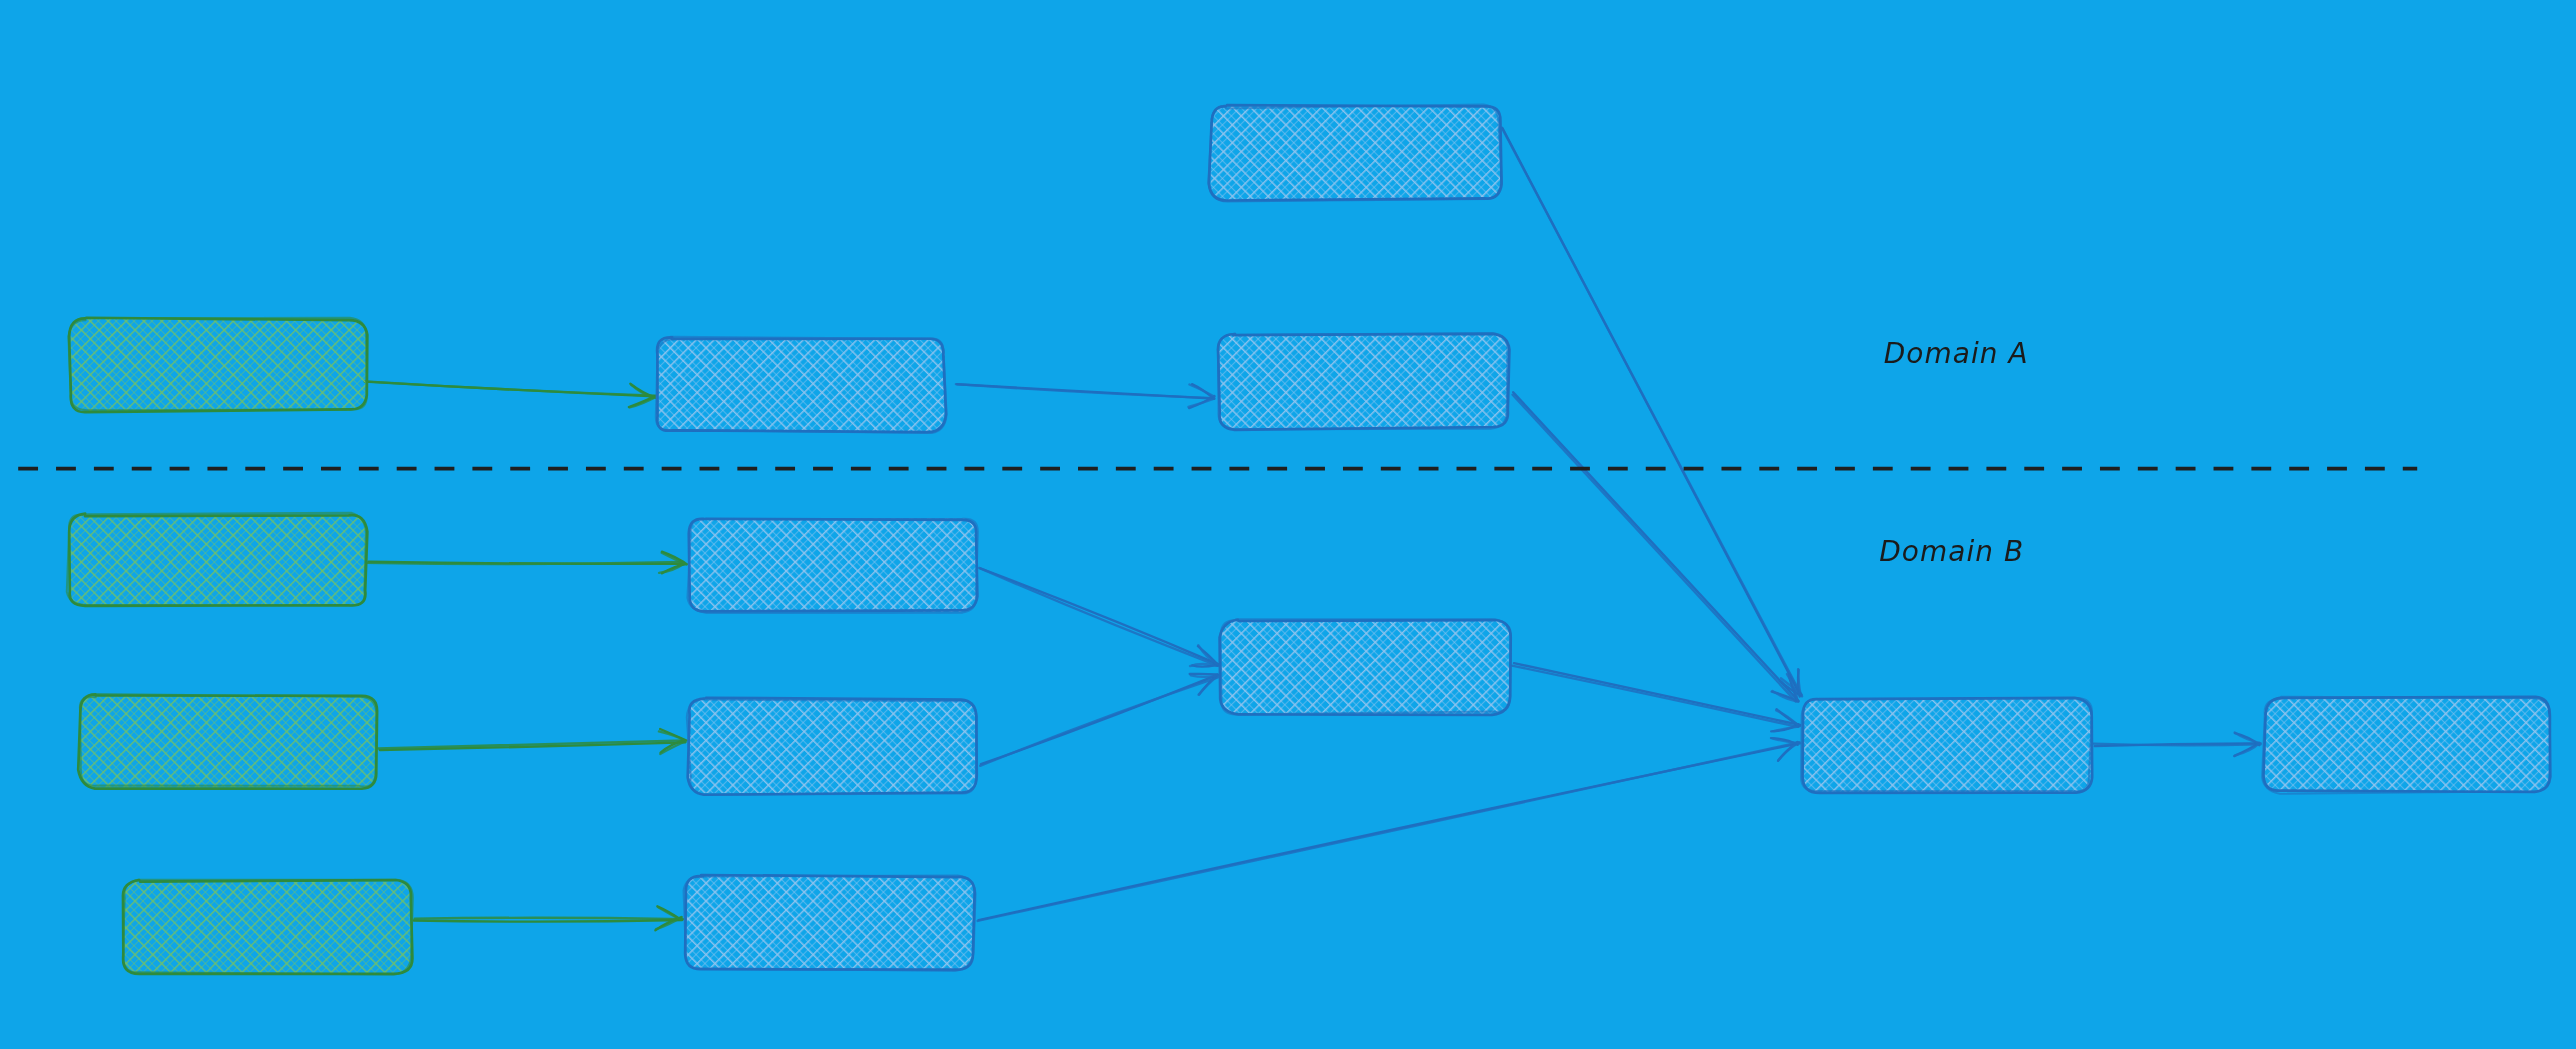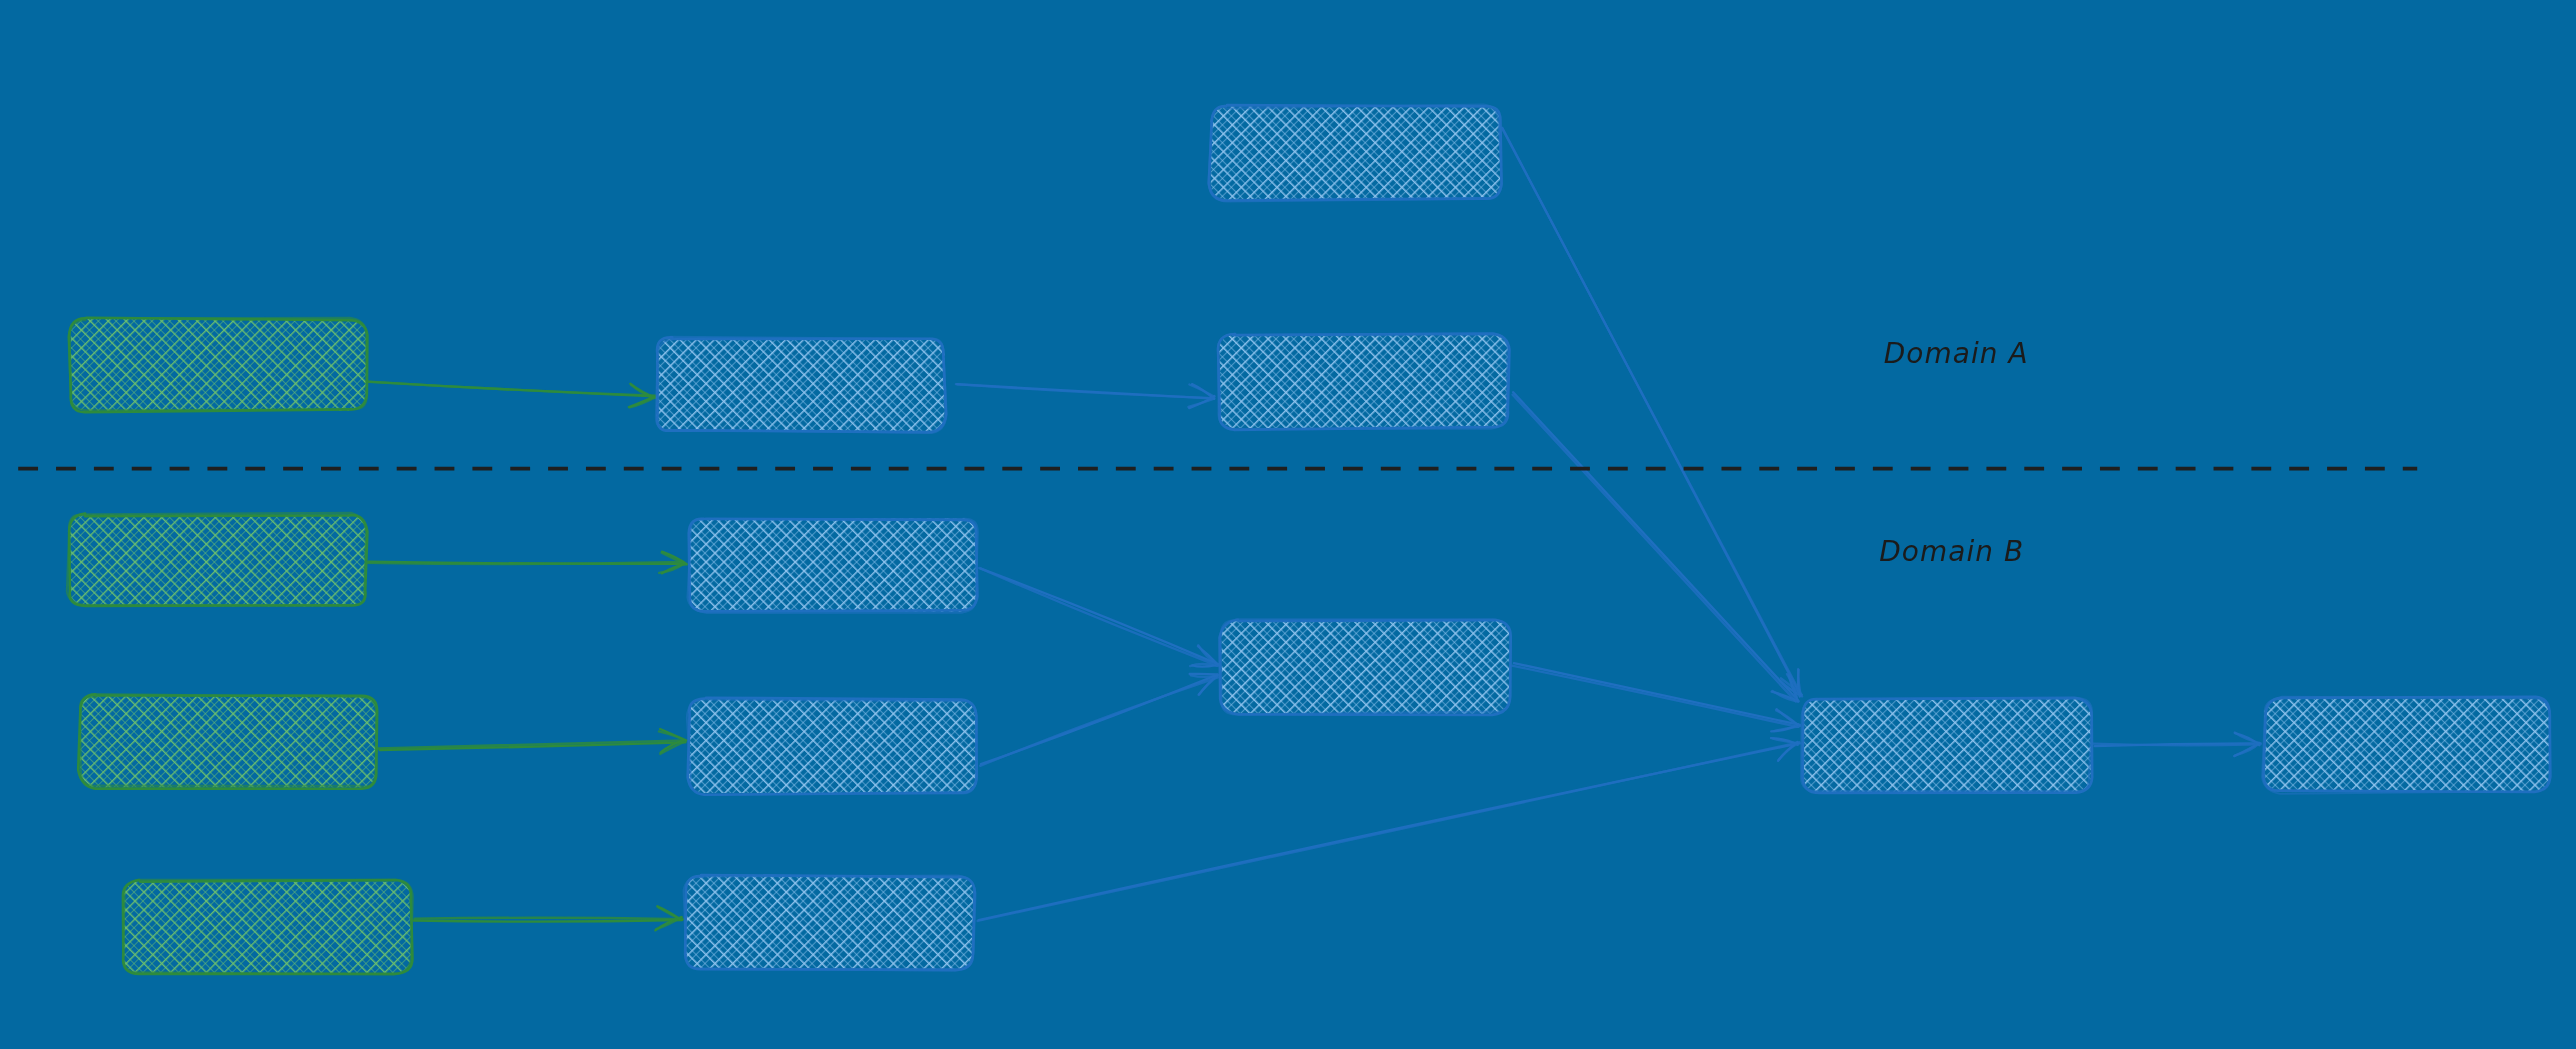--- a/index.html
+++ b/index.html
@@ -11,21 +11,21 @@
   body {
     width: 2576px;
     height: 1049px;
     overflow: hidden;
     font-family: "DejaVu Sans", sans-serif;
   }
   #diagram-root {
     position: relative;
     width: 2576px;
     height: 1049px;
-    background: #0369a1;
+    background: #0ea5e9;
   }
   #diagram-svg {
     position: absolute;
     top: 0;
     left: 0;
     width: 2576px;
     height: 1049px;
     display: block;
   }
   .domain-label {

